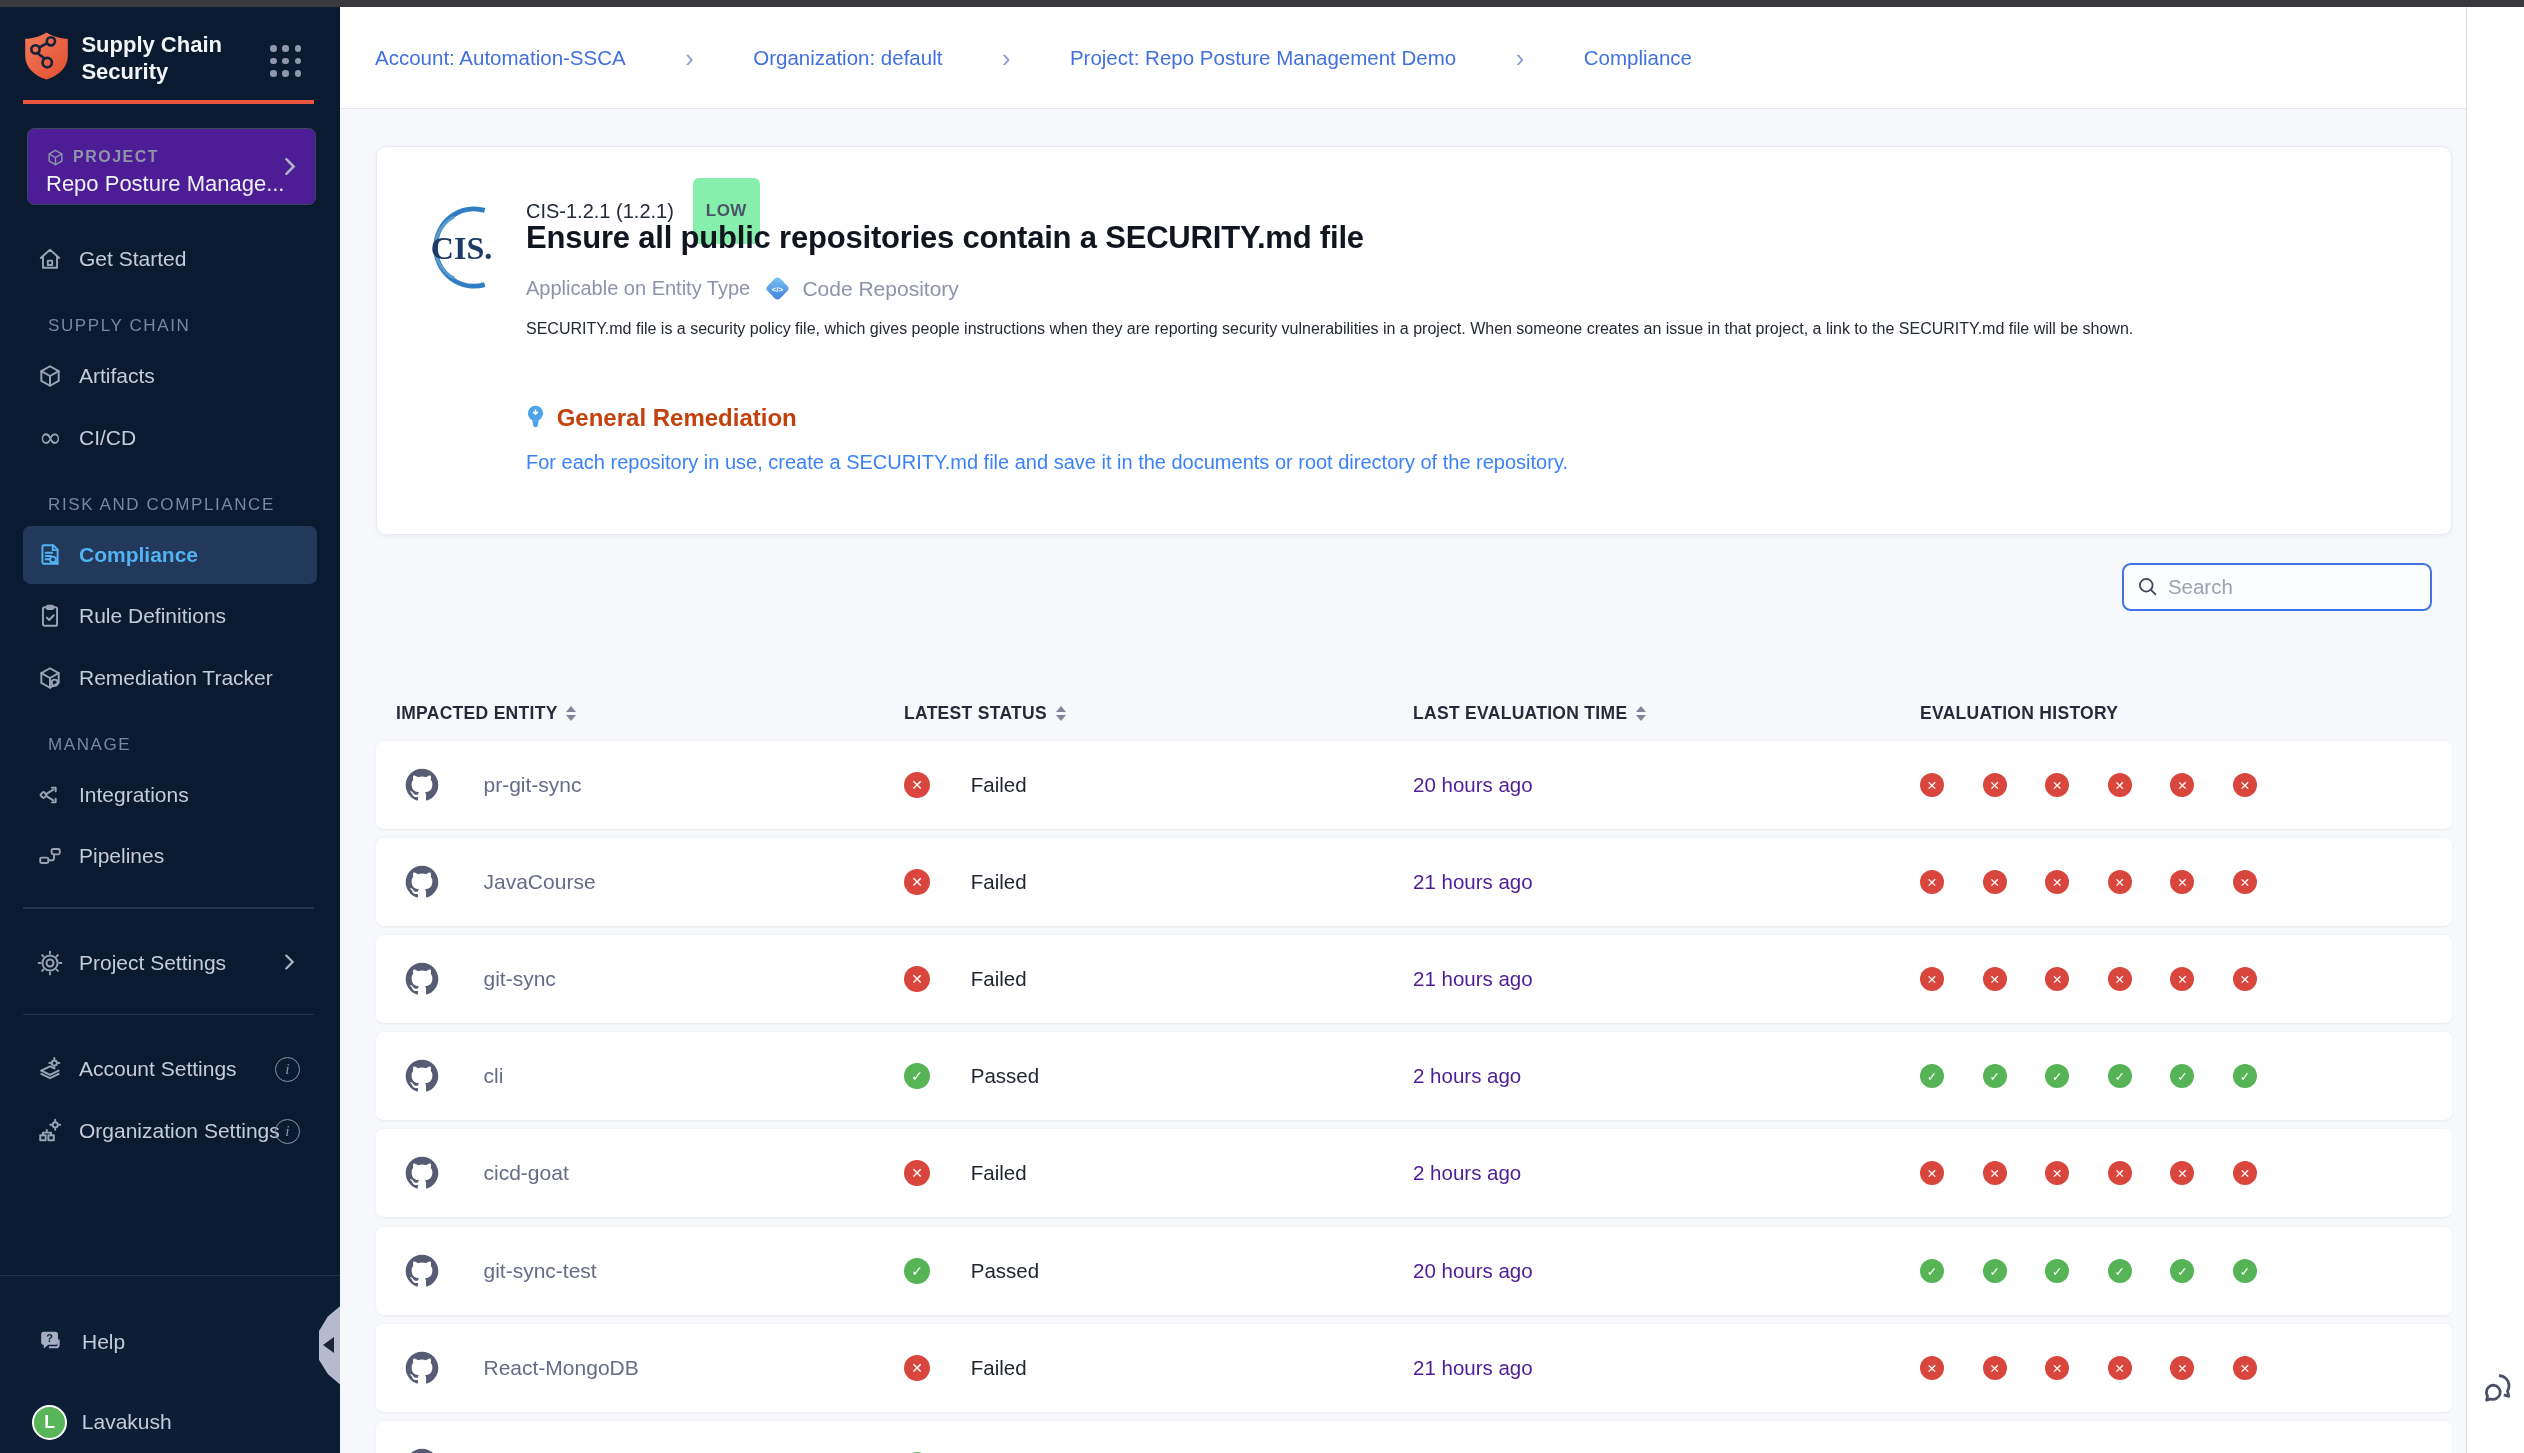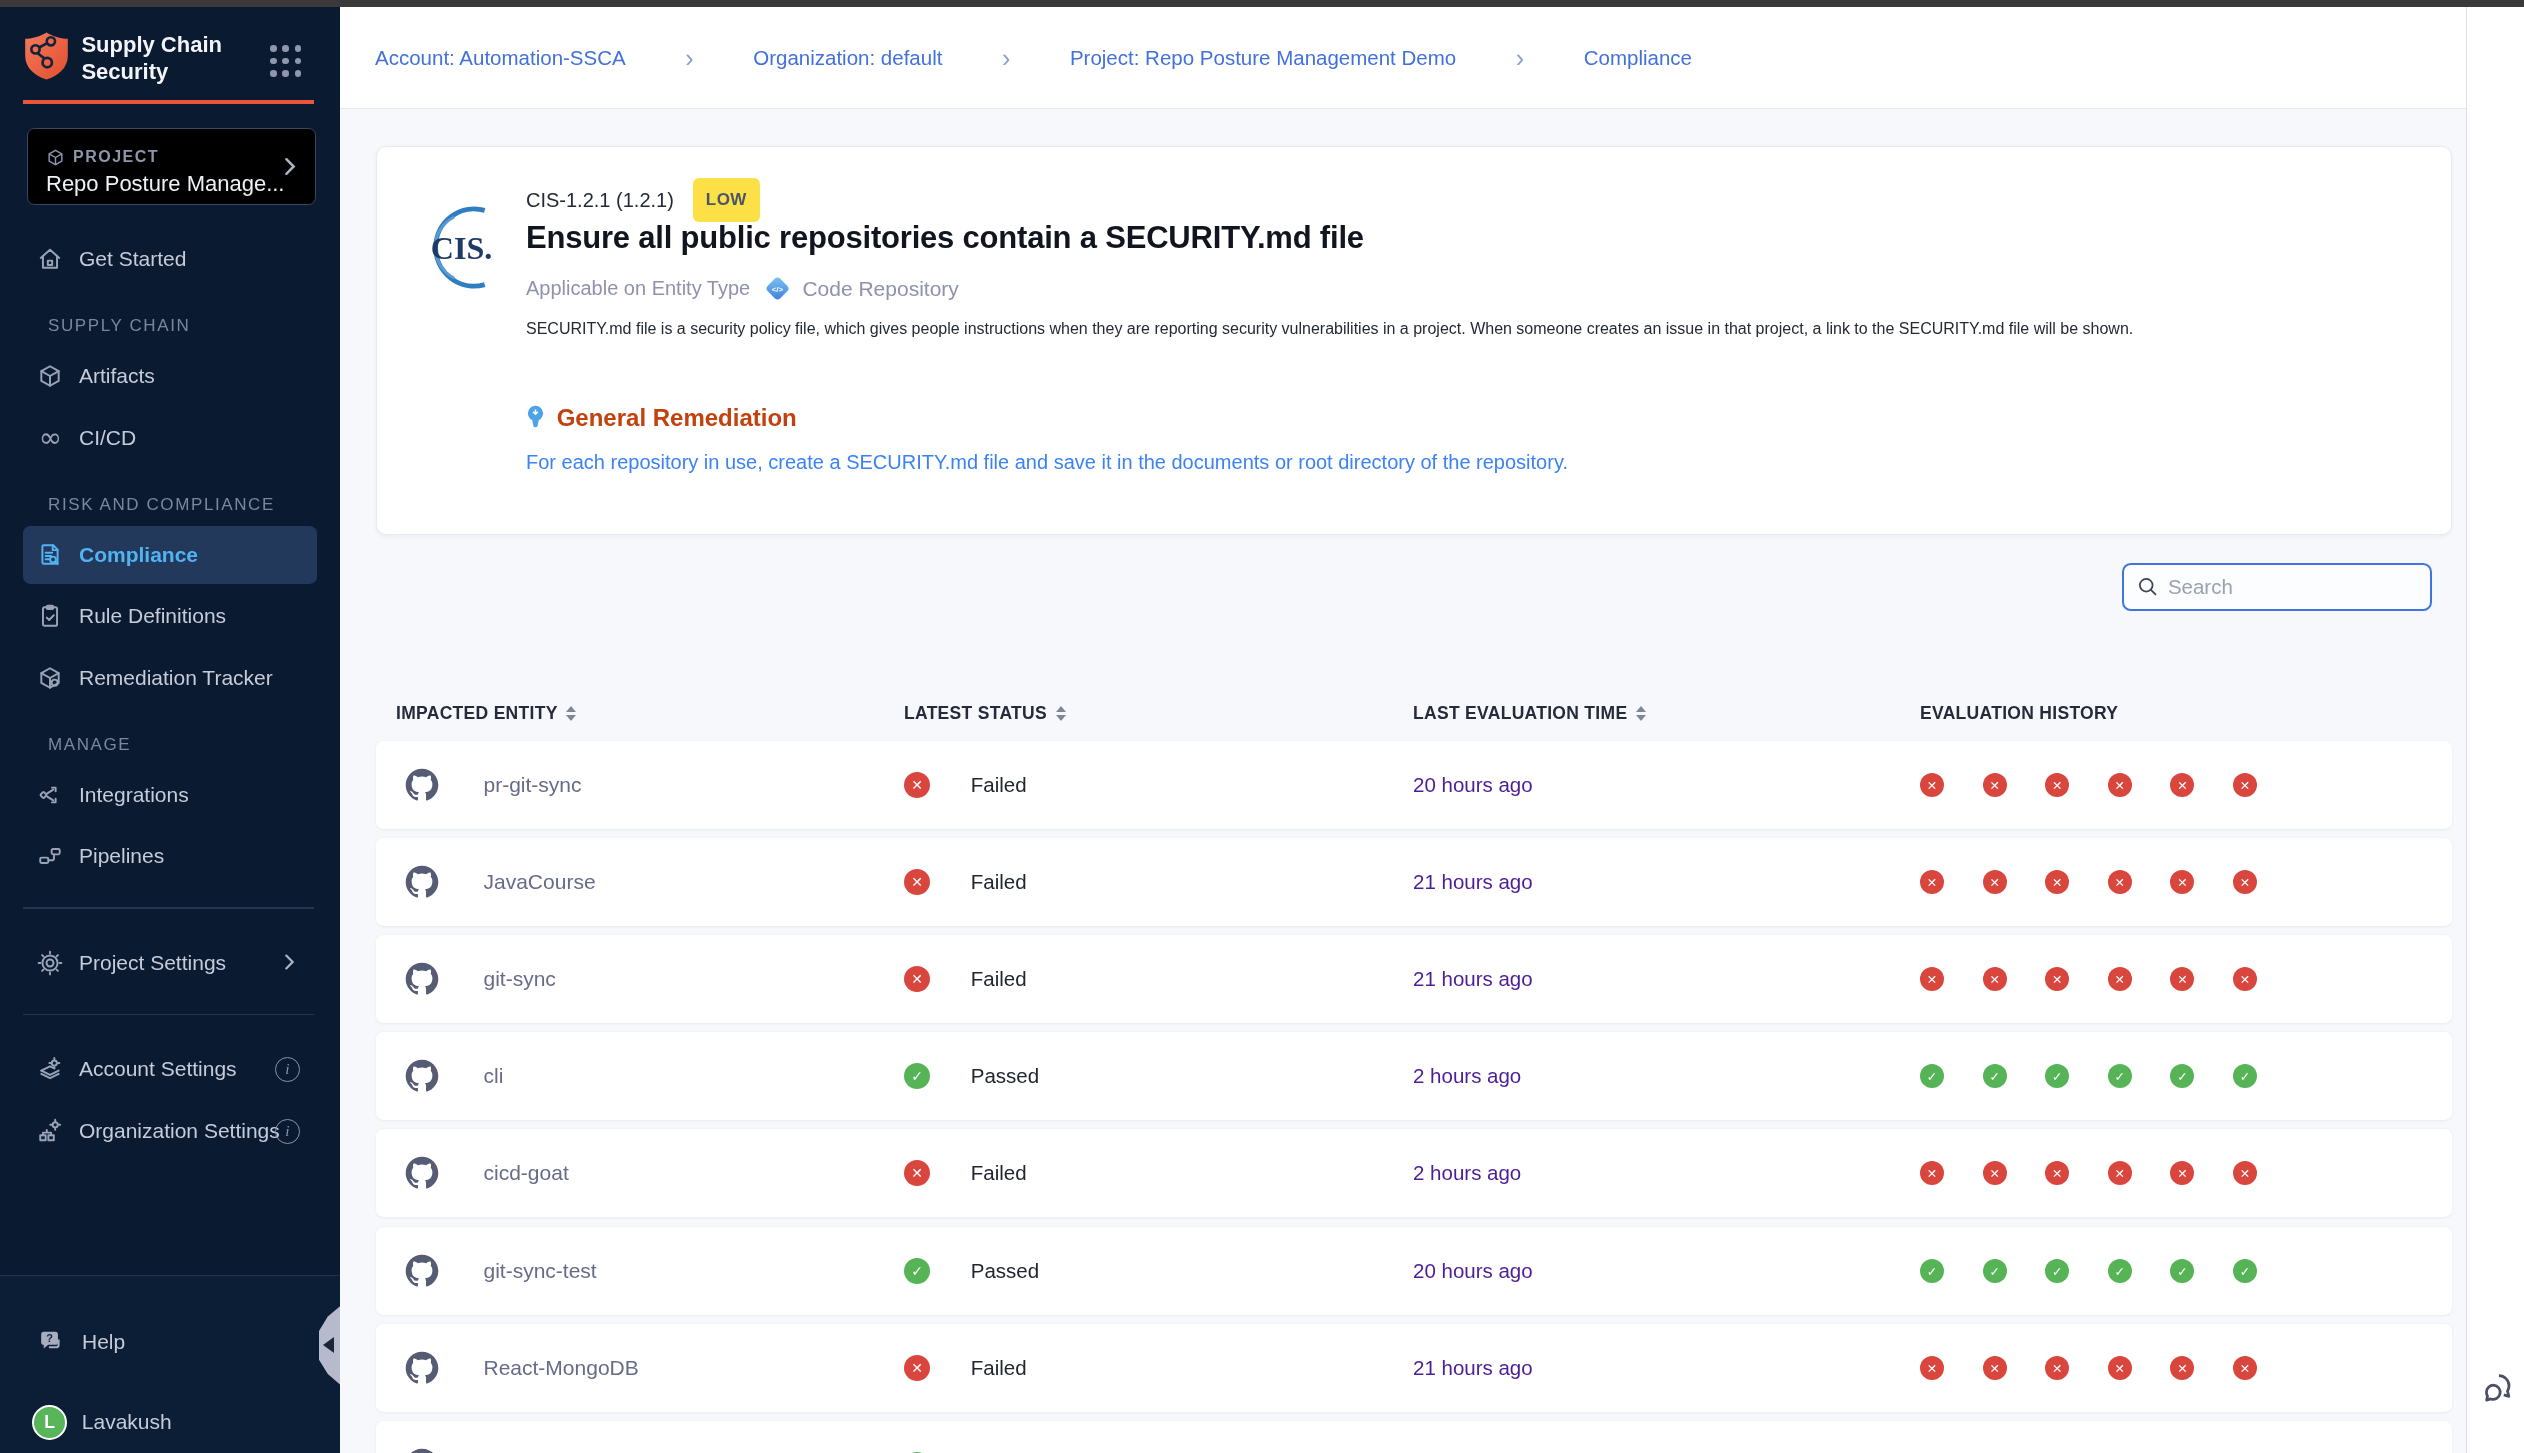--- a/index.html
+++ b/index.html
@@ -15,21 +15,21 @@
   .logo-row { position:absolute; left:23.4px; top:22px; width:294px; height:66px; }
   .shield { position:absolute; left:0; top:1.5px; }
   .app-title { position:absolute; left:58px; top:1.5px; color:#f2f4f8; font-size:22px;
     font-weight:bold; line-height:27px; }
   .grid-icon { position:absolute; right:16px; top:16px; display:grid;
     grid-template-columns:repeat(3,6.6px); grid-gap:5.8px; cursor:pointer; }
   .grid-icon i { width:6.6px; height:6.6px; border-radius:50%; background:#8f97ac; }
   .brand-divider { position:absolute; left:23.4px; top:93px; width:291px; height:3.7px; background:#e8563c; }
 
   .project-card { position:absolute; left:27px; top:121px; width:289px; height:77px;
-    border:1.5px solid #3a475e; border-radius:7.3px; background:#000000; cursor:pointer; }
+    border:1.5px solid #3a475e; border-radius:7.3px; background:#4c1d95; cursor:pointer; }
   .project-card .cube { position:absolute; left:17.5px; top:19px; }
   .proj-label { position:absolute; left:45px; top:19px; font-size:16px; font-weight:bold;
     letter-spacing:1.5px; color:#8d96ab; }
   .proj-name { position:absolute; left:18px; top:42px; font-size:22px; color:#eef1f6; }
   .proj-chevron { position:absolute; right:13px; top:25px; color:#aeb5c6; }
 
   #nav-flow, #nav-footer, #nav-settings { position:relative; }
   #nav-flow { margin-top:223px; }
   .nav-label { margin:28px 0 8.8px 48px; height:22px; font-size:17px; letter-spacing:1.6px;
     color:#7b86a0; }
@@ -74,22 +74,22 @@
   .bc-link { color:#4270dd; font-size:20.5px; cursor:pointer; }
   .bc-sep { color:#8aa0cf; font-size:25px; margin:0 14.6px; line-height:20.5px; }
   #content-bg { position:absolute; left:340px; top:110px; width:2126px; height:1344px; background:#f6f8fb; }
 
   .rule-card { position:absolute; left:376px; top:146px; width:2076px; height:389px;
     background:#fff; border:1.1px solid #e7eaf1; border-radius:10.2px;
     box-shadow:0 1.5px 4.4px rgba(40,50,70,0.05); }
   .cis-logo { position:absolute; left:32px; top:51px; }
   .rule-id-row { position:absolute; left:149px; top:31px; display:flex; align-items:center; }
   .rule-id { font-size:20px; color:#232a38; }
-  .sev-badge { margin-left:19px; background:#fde047; color:#4b5468; font-size:17px; font-weight:bold;
-    letter-spacing:0.4px; padding:12px 13px; border-radius:5.8px; }
+  .sev-badge { margin-left:19px; background:#86efac; color:#4b5468; font-size:17px; font-weight:bold;
+    letter-spacing:0.4px; padding:23px 13px; border-radius:5.8px; }
   .rule-title { position:absolute; left:149px; top:73px; font-size:31px; font-weight:bold;
     color:#10151f; letter-spacing:-0.2px; }
   .applicable-row { position:absolute; left:149px; top:127px; display:flex; align-items:center; }
   .applicable-label { font-size:20px; color:#8e92ac; }
   .entity-type-icon { margin:0 10.2px 0 13px; display:flex; }
   .entity-type { font-size:21px; color:#8e92ac; cursor:pointer; }
   .rule-desc { position:absolute; left:149px; top:167px; width:1885px; font-size:16px;
     line-height:29px; color:#242a33; }
   .remed-head { position:absolute; left:149px; top:257px; display:flex; align-items:center; }
   .remed-head b { font-size:24px; color:#c2410c; margin-left:11.7px; }

